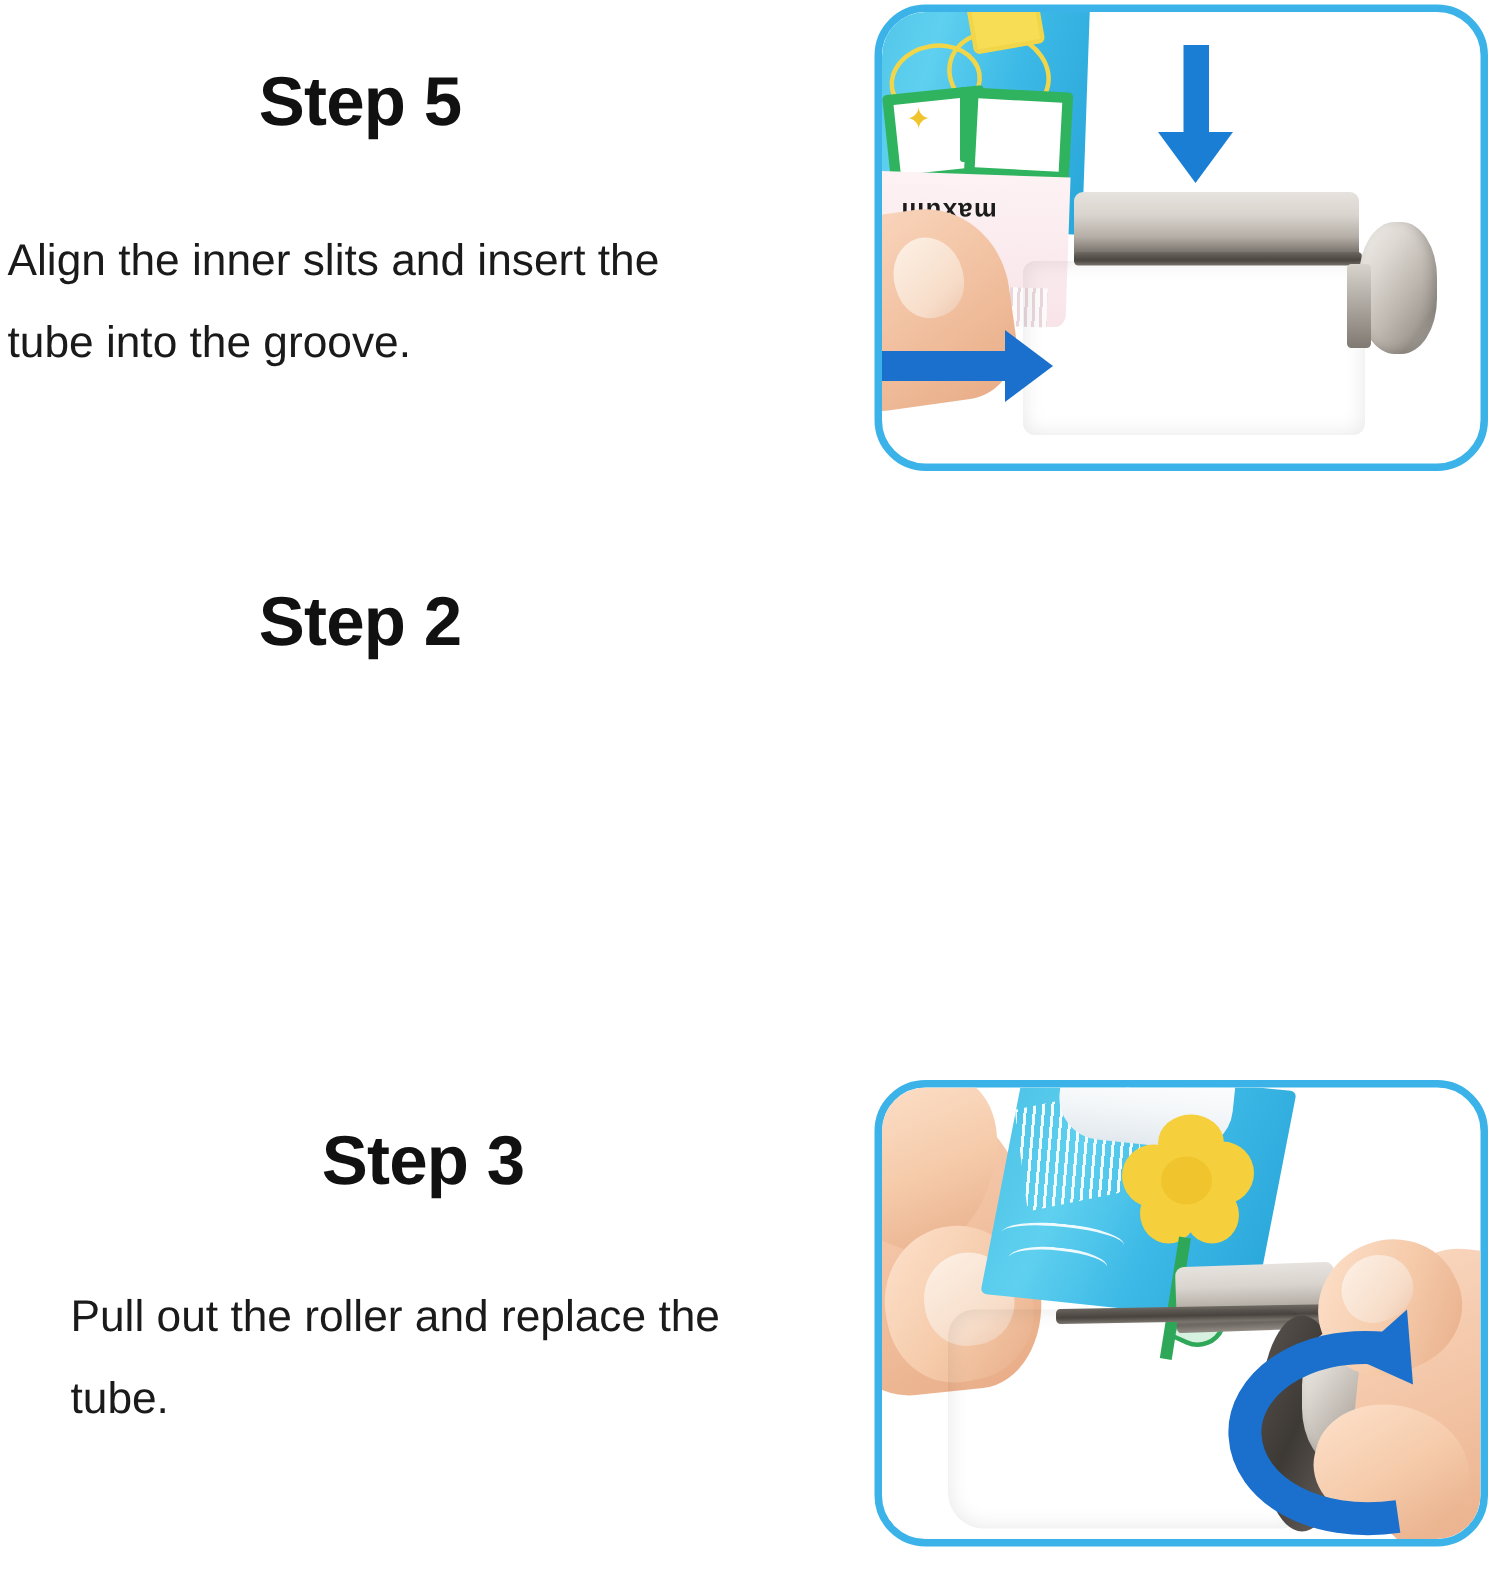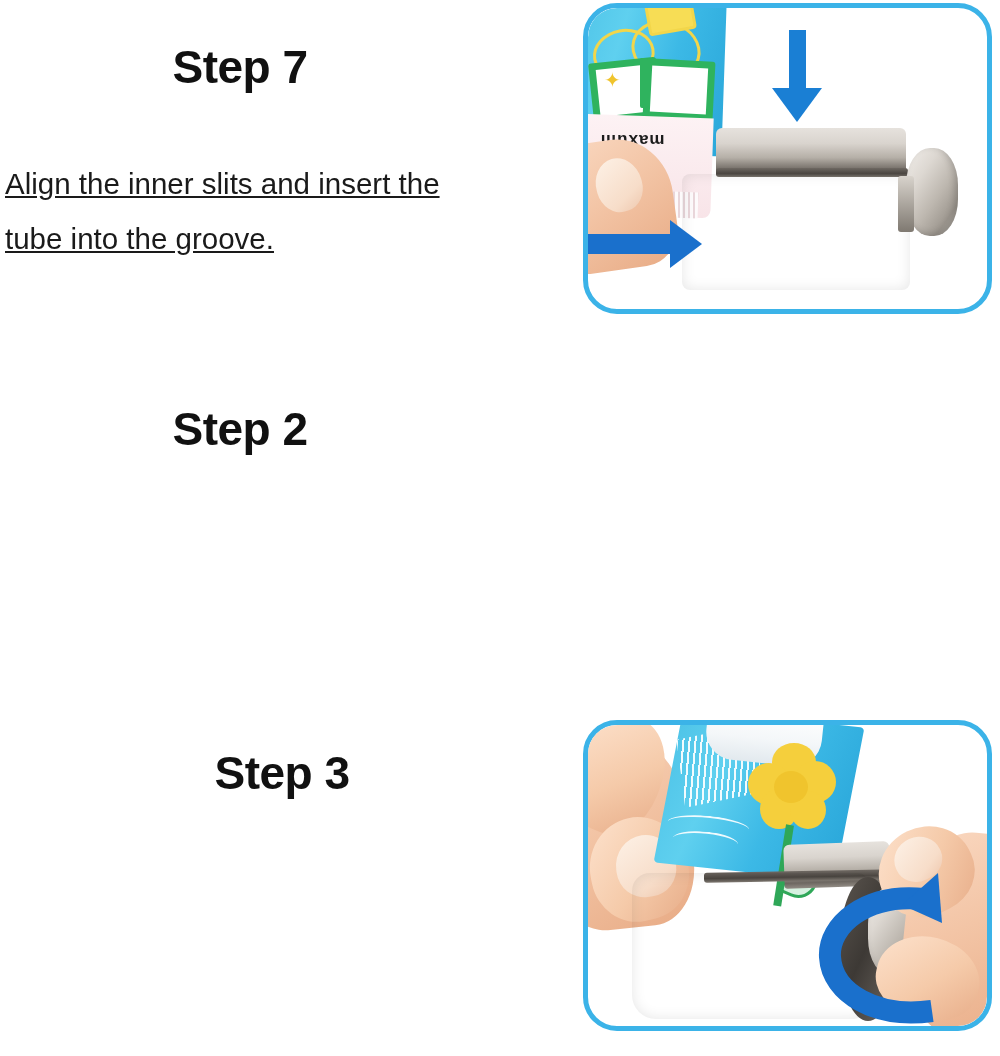--- a/index.html
+++ b/index.html
@@ -47,33 +47,33 @@
     width: 480px;
     text-align: center;
     font-weight: bold;
     font-size: 46px;
     line-height: 1;
     letter-spacing: -0.5px;
     color: #111111;
     font-family: "Liberation Sans", sans-serif;
   }
   .r1 .step-heading { top: 44px; }
-  .r2 .step-heading { top: 58px; }
+  .r2 .step-heading { top: 43px; }
   .r3 .step-heading { top: 30px; }
 
   .step-desc {
     position: absolute;
     left: 5px;
     width: 500px;
     font-size: 29.5px;
     line-height: 55px;
     color: #1a1a1a;
     font-family: "Liberation Sans", sans-serif;
   }
-  .r1 .step-desc { top: 156px; text-decoration: underline; }
+  .r1 .step-desc { top: 146px; }
   .r2 .step-desc { top: 156px; }
   .r3 .step-desc { top: 130px; }
 
   
   .photo-panel {
     position: absolute;
     border: 5px solid #3bb3e8;
     border-radius: 34px;
     background: #ffffff;
     overflow: hidden;
@@ -276,21 +276,21 @@
   }
 </style>
 </head>
 <body>
 
 <div class="instruction-sheet">
 
   <div class="step-row r1">
 
     <div class="text-col">
-      <div class="step-heading">Step 7</div>
+      <div class="step-heading">Step 5</div>
       <div class="step-desc">Align the inner slits and insert the tube into the groove.</div>
     </div>
 
     <div class="photo-panel panel-1">
       <div class="scene">
 
         <div class="tube-cyan" style="left:-12px; top:-6px; width:148px; height:152px; border-radius:0 0 6px 6px; transform:rotate(2deg);">
           <div class="squiggle" style="left:16px; top:28px; width:56px; height:44px; border-color:#f2d64a; border-width:3px; transform:rotate(-12deg);"></div>
           <div class="squiggle" style="left:54px; top:18px; width:64px; height:52px; border-color:#f2d64a; transform:rotate(14deg);"></div>
           <div class="yellow-tag" style="left:68px; top:-6px; width:42px; height:30px; transform:rotate(-12deg);"></div>
@@ -381,17 +381,18 @@
         </div>
 
       </div>
     </div>
   </div>
 
   <div class="step-row r3">
 
     <div class="text-col">
       <div class="step-heading">Step 3</div>
+      <div class="step-desc">Pull out the roller and replace the tube.</div>
     </div>
 
   </div>
 
 </div>
 
 </body></html>

